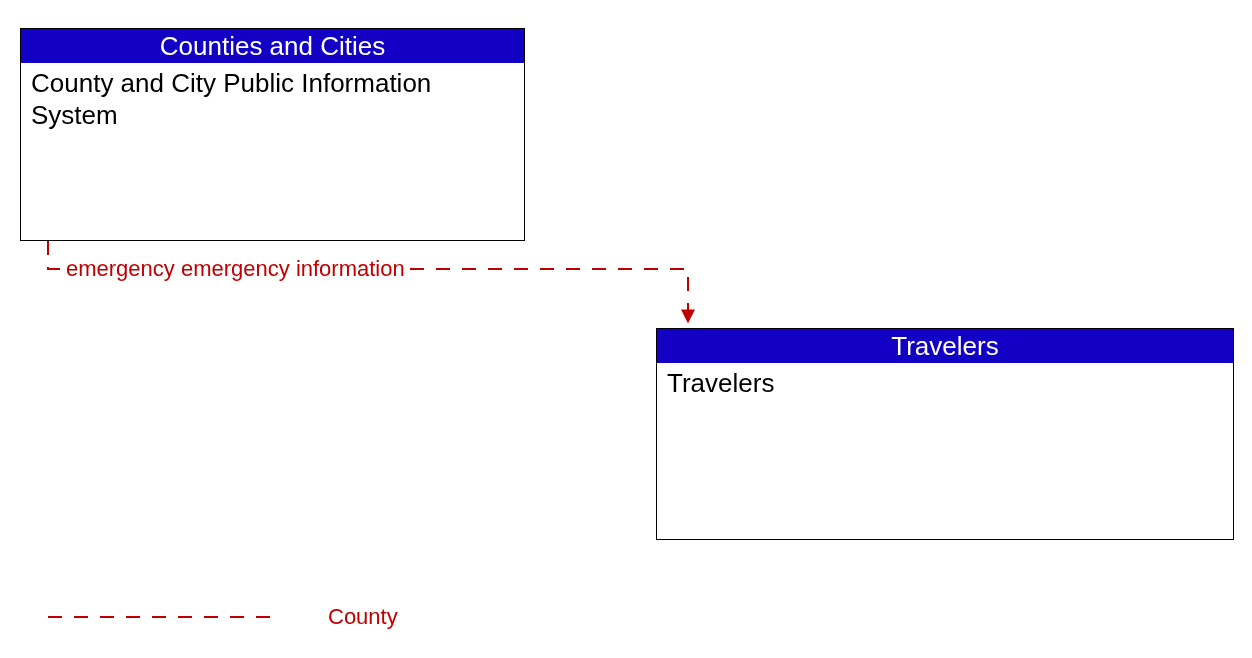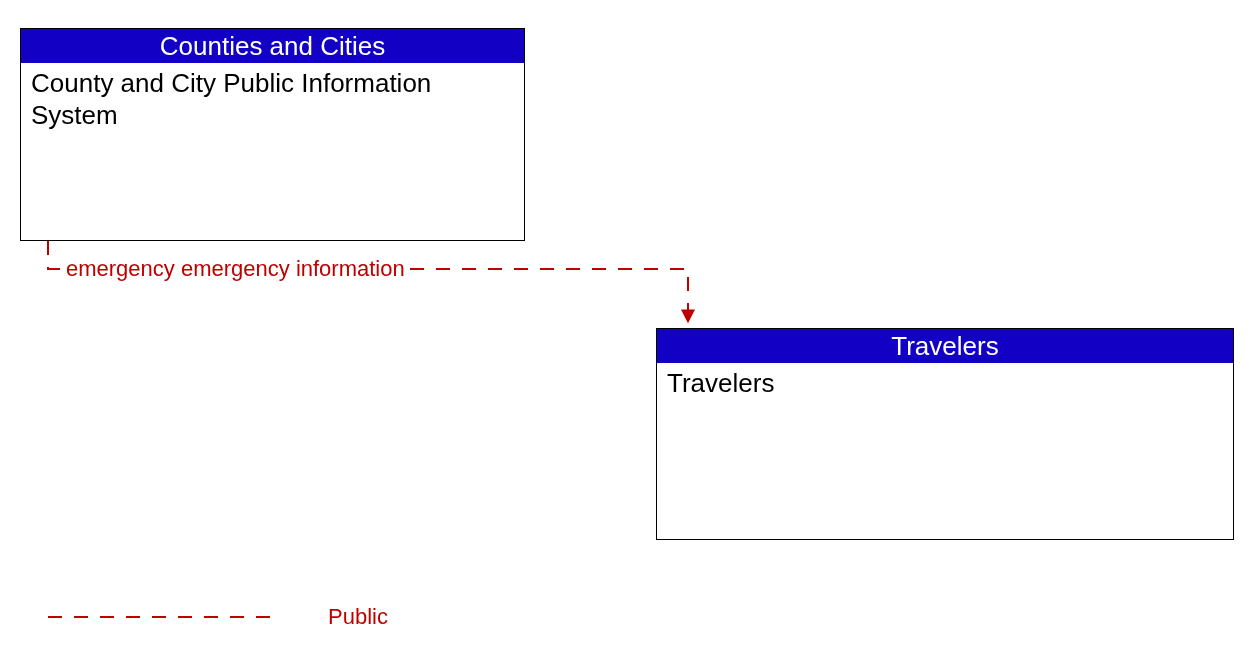--- a/index.html
+++ b/index.html
@@ -76,13 +76,13 @@
     </marker>
   </defs>
 
   <path d="M 48 241 L 48 269 L 688 269 L 688 322" fill="none" stroke="#c00000" stroke-width="2" stroke-dasharray="14 12" marker-end="url(#arrow-red)"></path>
 
   <line x1="48" y1="617" x2="280" y2="617" stroke="#c00000" stroke-width="2" stroke-dasharray="14 12"></line>
 </svg>
 
 <div class="flow-label" style="left:62px; top:256px;">emergency emergency information</div>
 
-<div class="legend-label" style="left:328px; top:604px;">Public</div>
+<div class="legend-label" style="left:328px; top:604px;">County</div>
 
 </body></html>

